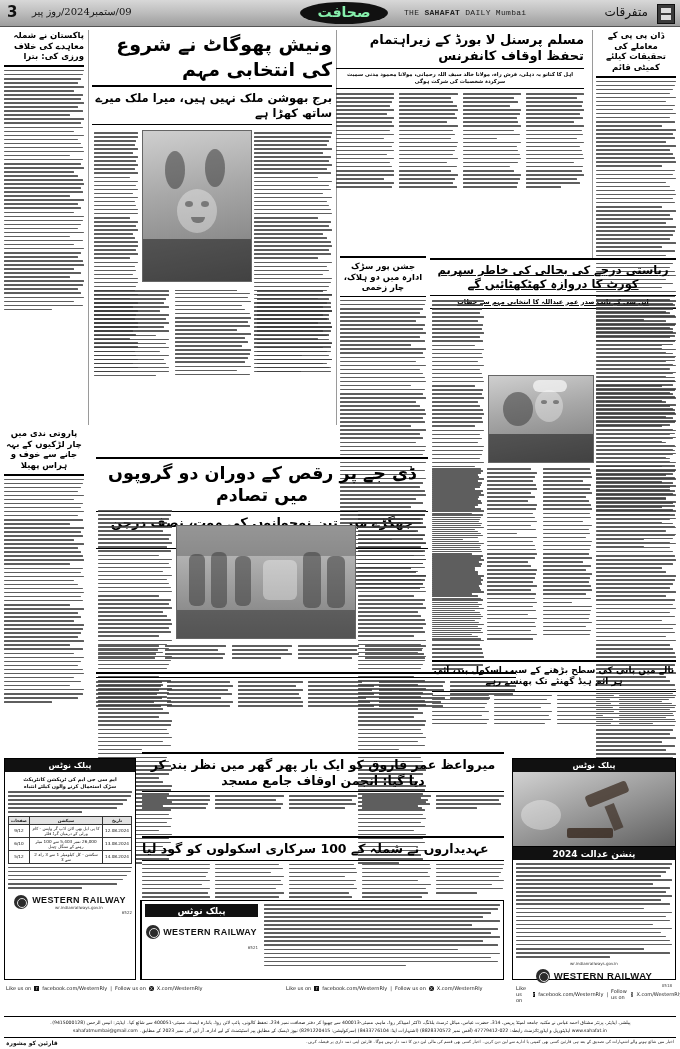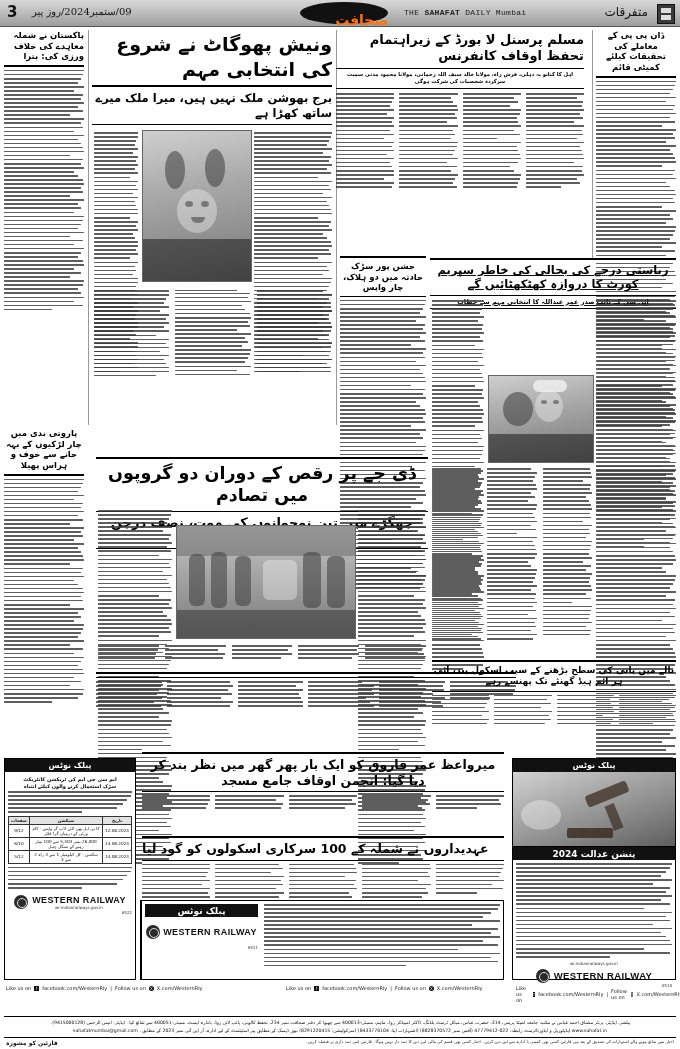--- a/index.html
+++ b/index.html
@@ -9,22 +9,22 @@
 
   
   .masthead{position:absolute;left:0;top:0;width:680px;height:26px;
     background:linear-gradient(180deg,#d8d8d8 0%,#bfbfbf 45%,#9d9d9d 100%);
     border-bottom:1px solid #555;}
   .pageno{position:absolute;left:7px;top:3px;font-size:15px;font-weight:bold;color:#111;}
   .mast-date{position:absolute;left:32px;top:6px;font-size:10px;color:#111;
     font-family:"DejaVu Serif","Liberation Serif",serif;direction:rtl;}
   .logo-oval{position:absolute;left:300px;top:2px;width:88px;height:22px;background:#111;
     border-radius:50%;}
-  .logo-oval span{position:absolute;left:0;right:0;top:2px;text-align:right;color:#f97316;
-    font-size:14px;font-weight:bold;font-family:"DejaVu Sans",sans-serif;margin-top:8px;}
+  .logo-oval span{position:absolute;left:0;right:0;top:2px;text-align:center;color:#86efac;
+    font-size:14px;font-weight:bold;font-family:"DejaVu Sans",sans-serif;}
   .mast-en{position:absolute;left:404px;top:8px;font-size:8px;color:#222;letter-spacing:.3px;font-family:Liberation Mono, monospace;}
   .mast-en b{font-weight:bold;}
   .mast-section{position:absolute;right:32px;top:5px;font-size:12px;color:#111;direction:rtl;}
   .mast-icon{position:absolute;right:5px;top:4px;width:16px;height:18px;
     background:#3a3a3a;border:1px solid #111;}
   .mast-icon:before{content:"";position:absolute;left:3px;top:3px;width:10px;height:5px;background:#ddd;}
   .mast-icon:after{content:"";position:absolute;left:3px;top:10px;width:10px;height:5px;background:#ddd;}
 
   
   .col{position:absolute;box-sizing:border-box;}
@@ -531,21 +531,21 @@
         <div class="ln s2"></div>
       <div class="ln s1"></div>
         <div class="ln s3"></div>
         <div class="ln s6"></div>
         <div class="ln s8"></div>
     </div>
   </div>
 
   <div class="col" style="left:340px;top:256px;width:86px;">
     <div class="rule2" style="margin:0 0 3px;"></div>
-    <div class="hl" style="font-size:8.5px;text-align:center;">جشن پور سڑک حادثہ میں دو ہلاک، چار واپس</div>
+    <div class="hl" style="font-size:8.5px;text-align:center;">جشن پور سڑک ادارہ میں دو ہلاک، چار زخمی</div>
     <div class="rule" style="margin:3px 0 3px;"></div>
     <div class="lines">
       <div class="ln s1"></div>
         <div class="ln s4"></div>
         <div class="ln s2"></div>
         <div class="ln s6"></div>
       <div class="ln s1"></div>
         <div class="ln s3"></div>
         <div class="ln s4"></div>
         <div class="ln s2"></div>

